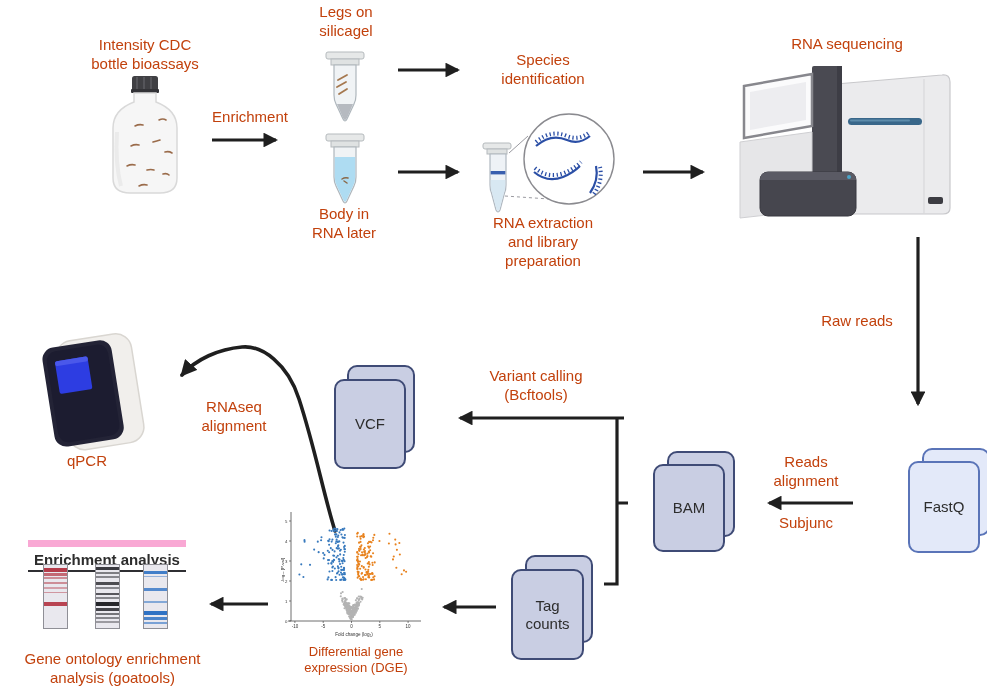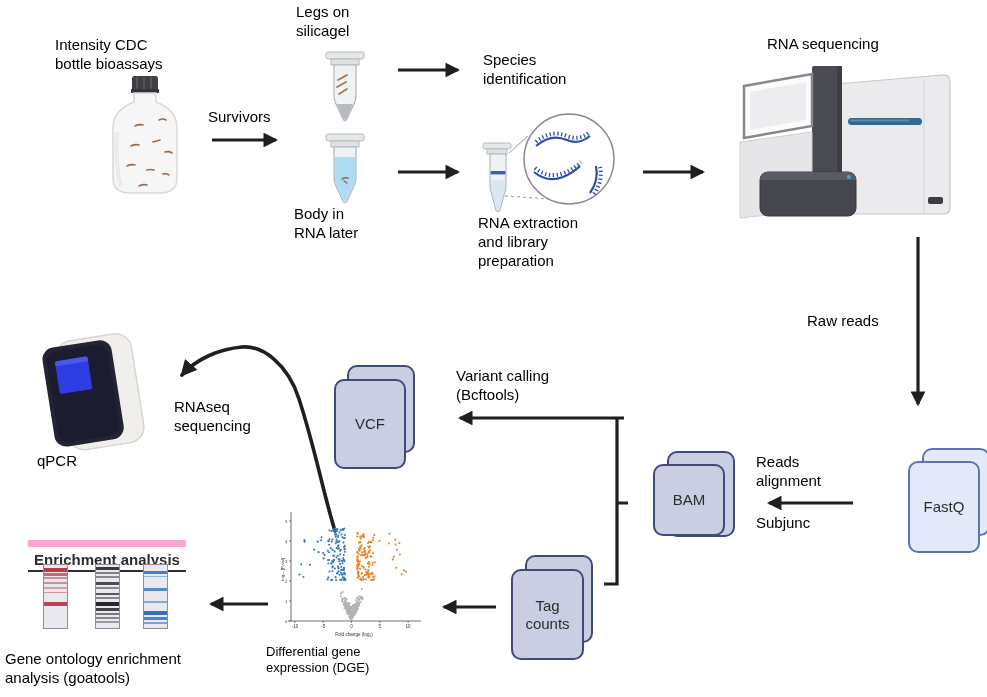--- a/index.html
+++ b/index.html
@@ -1,22 +1,22 @@
 <!DOCTYPE html>
 <html><head>
 <meta charset="utf-8">
 <style>
   html,body{margin:0;padding:0;background:#fff;}
   #canvas{
     position:relative;width:987px;height:697px;background:#ffffff;overflow:hidden;
     font-family:"Liberation Sans","DejaVu Sans",sans-serif;color:#2d2d2d;
   }
   .lbl{
-    position:absolute;text-align:left;white-space:pre-line;
-    font-size:15px;line-height:1.25;color:#000000;
+    position:absolute;text-align:center;white-space:pre-line;
+    font-size:15px;line-height:1.25;color:#c2410c;
   }
   .abs{position:absolute;}
   svg{display:block;}
   
   .filestack{position:absolute;}
   .file-back,.file-front{position:absolute;border-radius:10px;border:2.5px solid;box-sizing:border-box;}
   .file-front{display:flex;align-items:center;justify-content:center;text-align:center;
     font-size:15px;line-height:1.2;white-space:pre-line;}
   .fastq .file-back,.fastq .file-front{background:#e3e9f9;border-color:#5a74b8;}
   .grayfile .file-back,.grayfile .file-front{background:#c9cee3;border-color:#3f4b76;}
@@ -78,21 +78,21 @@
       <path d="M30,72 q4,-2 8,-1"></path>
         <path d="M52,68 q4,-1 7,-2"></path>
       <path d="M64,78 q4,-1 7,1"></path>
         <path d="M26,92 q4,-2 8,-1"></path>
       <path d="M46,96 q4,-1 7,0"></path>
         <path d="M62,100 q4,-1 6,1"></path>
       <path d="M38,112 q4,-2 8,-1"></path>
     </g>
   </svg>
 
-  <div class="lbl" style="left:208px;top:108px;width:84px;">Survivors</div>
+  <div class="lbl" style="left:208px;top:108px;width:84px;">Enrichment</div>
 
   <div class="lbl" style="left:296px;top:3px;width:100px;">Legs on
 silicagel</div>
   <svg class="abs" style="left:320px;top:48px" width="50" height="80" viewBox="0 0 50 80">
     <rect x="6" y="4" width="38" height="7" rx="2" fill="#e6e8e8" stroke="#b5babd" stroke-width="1"></rect>
     <rect x="11" y="11" width="28" height="6" fill="#dfe2e2" stroke="#b5babd" stroke-width="1"></rect>
     <path d="M14,17 L36,17 L36,47 Q36,52 34,56 L27,71 Q25,75 23,71 L16,56 Q14,52 14,47 Z" fill="#f0f3f5" stroke="#aeb6bc" stroke-width="1.2"></path>
     <path d="M17,56 L33,56 L27,70 Q25,74 23,70 Z" fill="#b6bac0"></path>
     <g stroke="#a5784f" stroke-width="1.8" stroke-linecap="round" fill="none">
       <path d="M18,32 l9,-5"></path>
@@ -162,21 +162,21 @@
     <div class="file-back" style="left:14px;top:0;width:68px;height:88px;"></div>
     <div class="file-front" style="left:0;top:13px;width:72px;height:92px;">FastQ</div>
   </div>
 
   <div class="lbl" style="left:756px;top:444px;width:100px;margin-top:9px;">Reads
 alignment</div>
   <div class="lbl" style="left:756px;top:514px;width:100px;">Subjunc</div>
 
   <div class="filestack grayfile" style="left:653px;top:451px;width:84px;height:102px;">
     <div class="file-back" style="left:14px;top:0;width:68px;height:86px;"></div>
-    <div class="file-front" style="left:0;top:13px;width:72px;height:72px;">BAM</div>
+    <div class="file-front" style="left:0;top:13px;width:72px;height:88px;">BAM</div>
   </div>
 
   <div class="lbl" style="left:456px;top:367px;width:160px;">Variant calling
 (Bcftools)</div>
 
   <div class="filestack grayfile" style="left:334px;top:365px;width:84px;height:105px;">
     <div class="file-back" style="left:13px;top:0;width:68px;height:88px;"></div>
     <div class="file-front" style="left:0;top:14px;width:72px;height:90px;">VCF</div>
   </div>
 
@@ -191,21 +191,21 @@
       <rect x="26" y="12" width="76" height="110" rx="16" fill="#f1efec" stroke="#d9d6d1" stroke-width="1.5"></rect>
       <rect x="12" y="16" width="70" height="100" rx="12" fill="#232336"></rect>
       <rect x="16" y="20" width="62" height="92" rx="10" fill="#1c1c30"></rect>
       <rect x="24" y="30" width="33" height="33" rx="2" fill="#2d3de2"></rect>
       <rect x="24" y="30" width="33" height="5" rx="2" fill="#4a58ea"></rect>
     </g>
   </svg>
   <div class="lbl" style="left:37px;top:452px;width:100px;">qPCR</div>
 
   <div class="lbl" style="left:174px;top:398px;width:120px;">RNAseq
-sequencing</div>
+alignment</div>
 
   <svg class="abs" style="left:278px;top:500px" width="155" height="150" viewBox="278 500 155 150">
     <g id="volcano-axes" stroke="#4a4a4a" stroke-width="0.8">
       <line x1="291" y1="512" x2="291" y2="621"></line>
       <line x1="288" y1="621" x2="421" y2="621"></line>
     </g>
     <g id="volcano-ticks">
         <line x1="294.9" x2="294.9" y1="621" y2="623" stroke="#4a4a4a" stroke-width="0.7"></line>
         <text x="294.9" y="628" font-size="4.5" fill="#333" text-anchor="middle">-10</text>
         <line x1="323.2" x2="323.2" y1="621" y2="623" stroke="#4a4a4a" stroke-width="0.7"></line>

